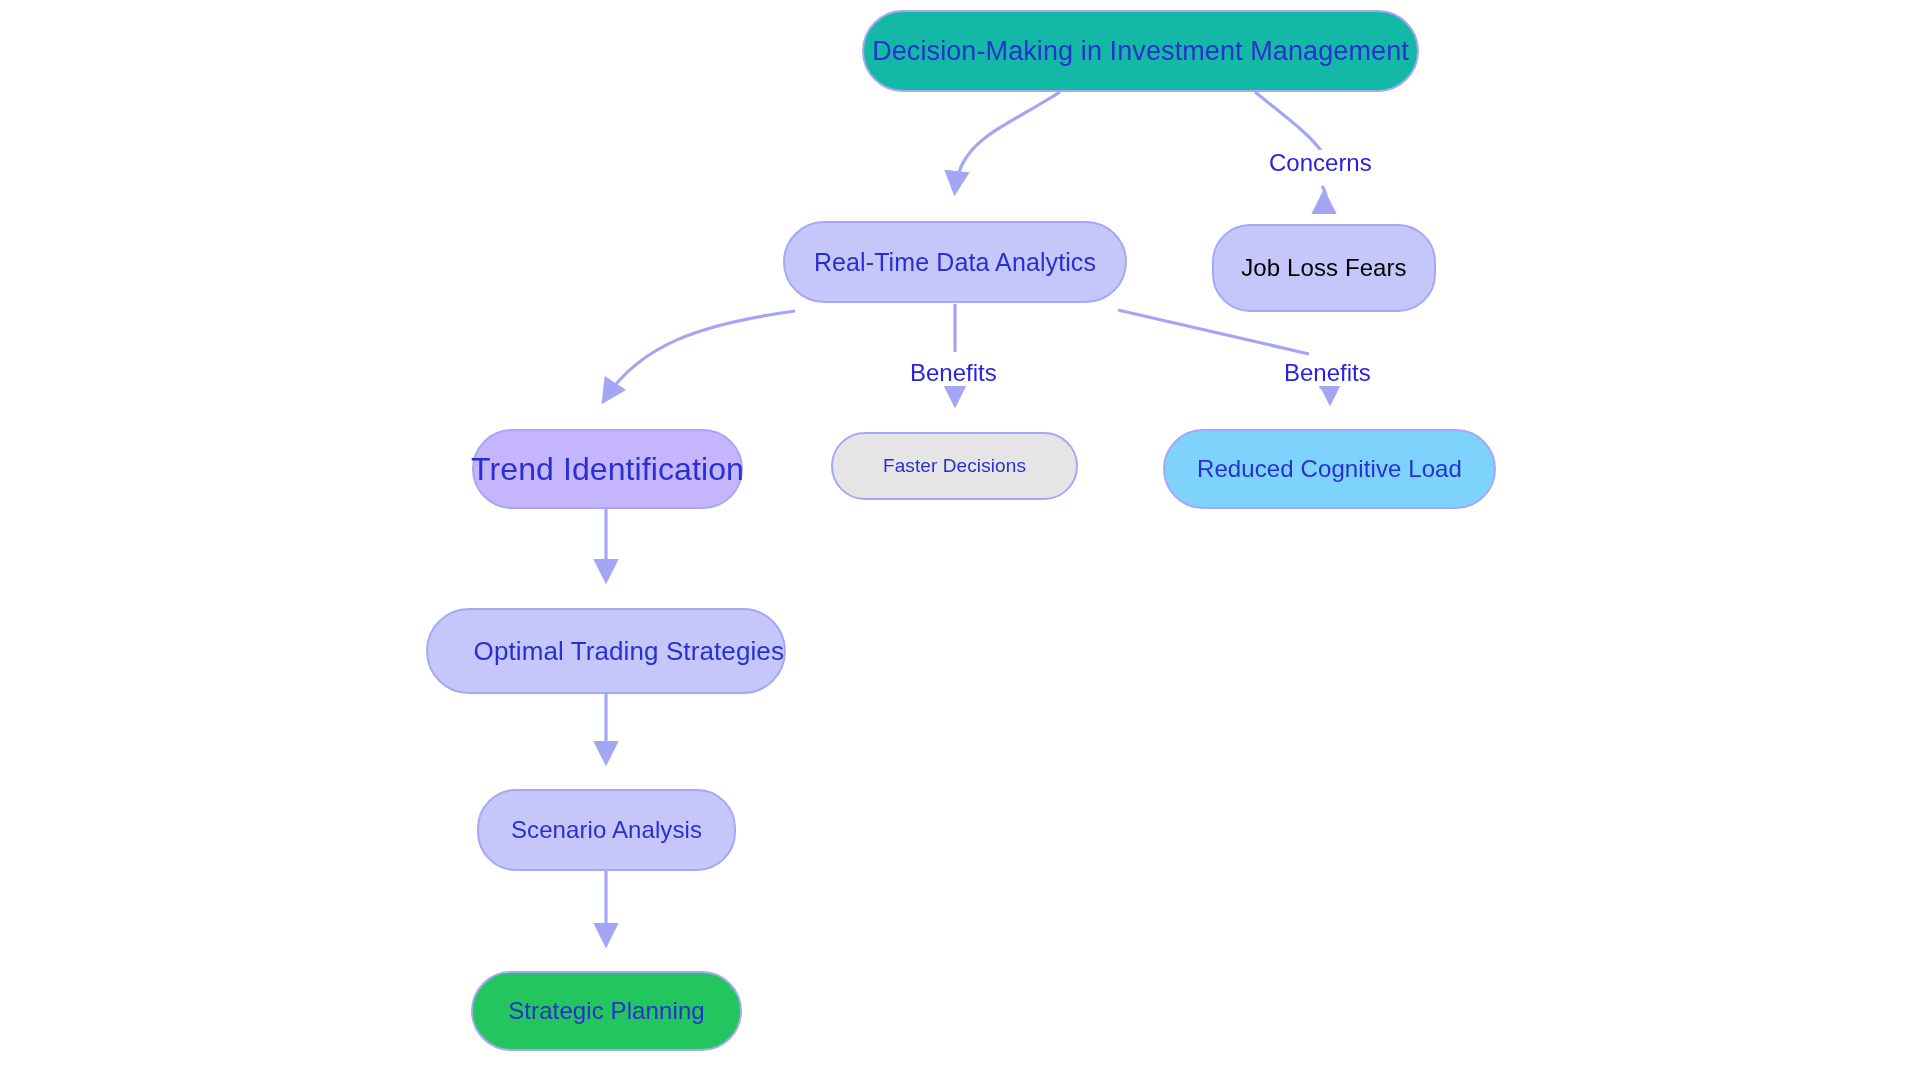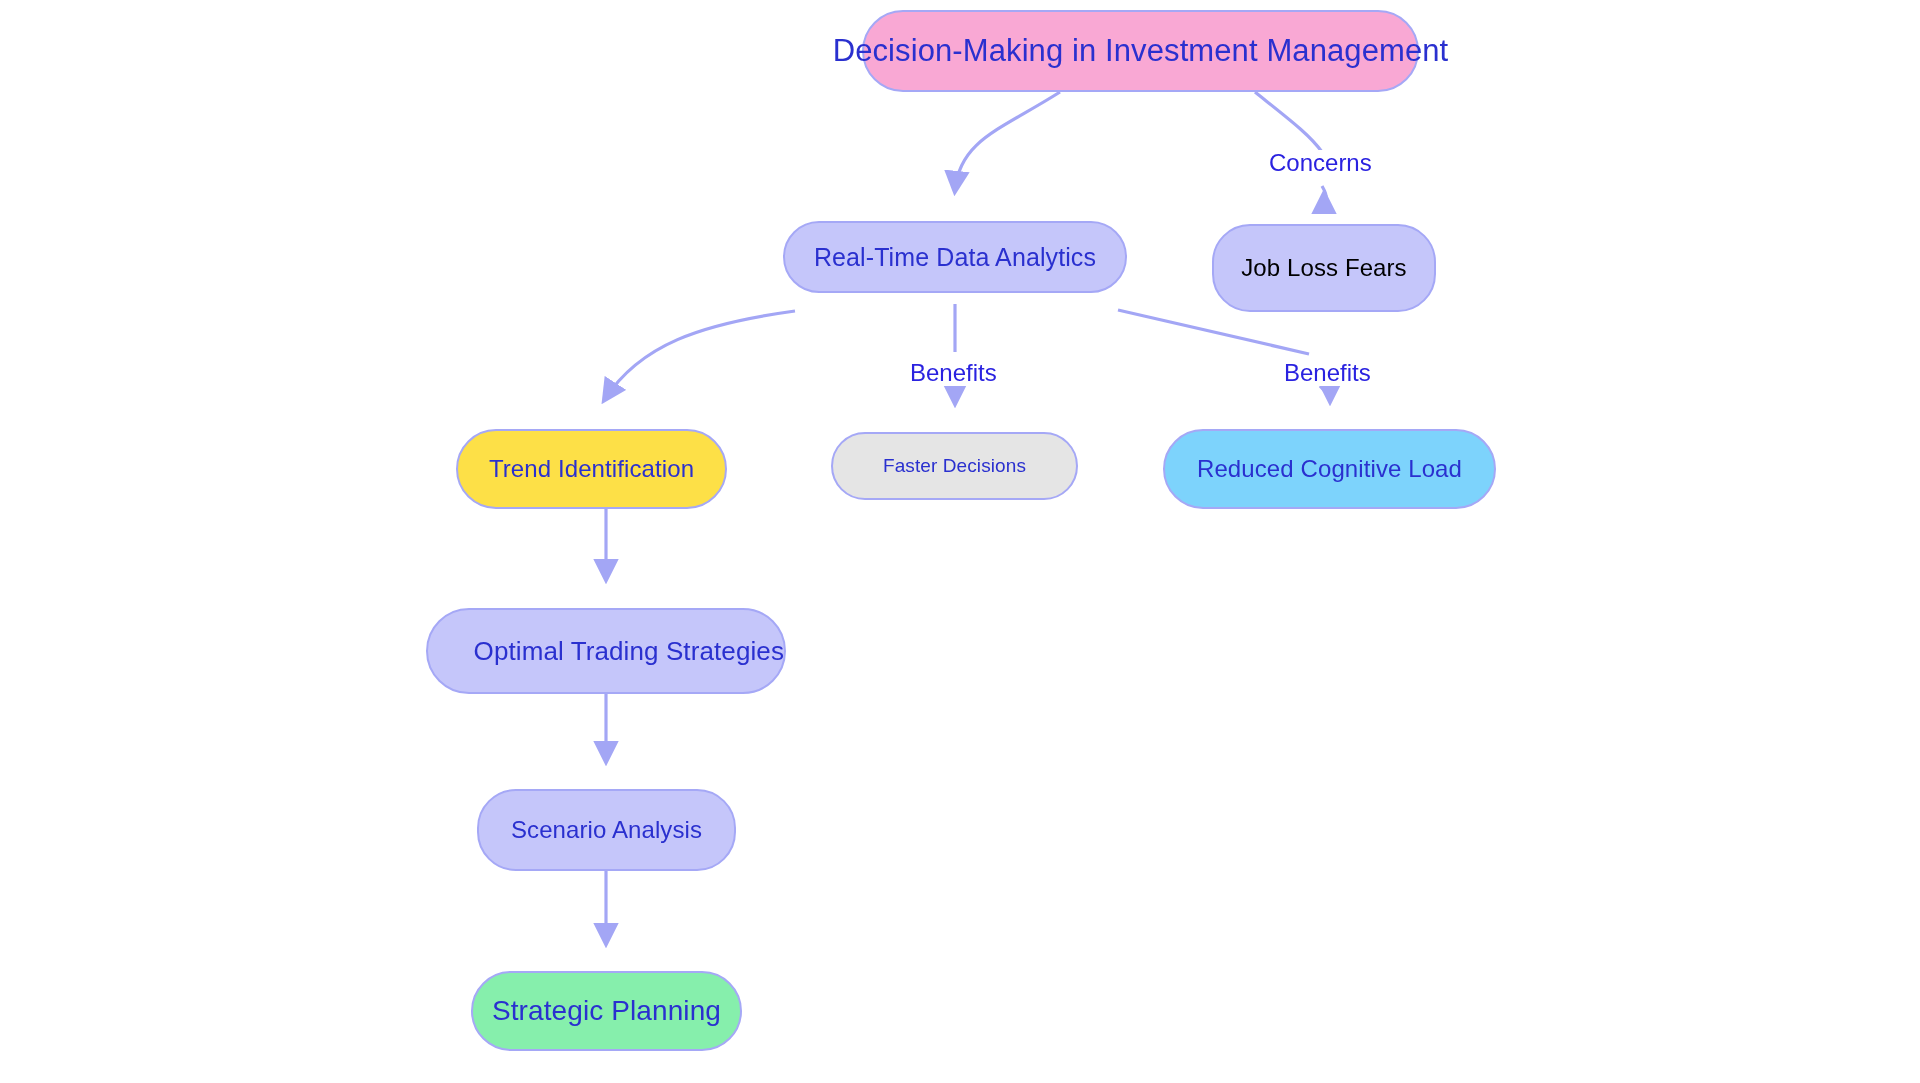--- a/index.html
+++ b/index.html
@@ -70,45 +70,45 @@
         <path d="M 955 385 L 955 402" fill="none" stroke="#a3a6f5" stroke-width="3.2" stroke-linecap="butt" marker-end="url(#arrow)"></path>
         <path d="M 1118 310 L 1309 354" fill="none" stroke="#a3a6f5" stroke-width="3.2" stroke-linecap="butt"></path>
         <path d="M 1320 386 C 1330 398 1330 390 1330 400" fill="none" stroke="#a3a6f5" stroke-width="3.2" stroke-linecap="butt" marker-end="url(#arrow)"></path>
         <path d="M 606 509 L 606 578" fill="none" stroke="#a3a6f5" stroke-width="3.2" stroke-linecap="butt" marker-end="url(#arrow)"></path>
         <path d="M 606 694 L 606 760" fill="none" stroke="#a3a6f5" stroke-width="3.2" stroke-linecap="butt" marker-end="url(#arrow)"></path>
         <path d="M 606 867 L 606 942" fill="none" stroke="#a3a6f5" stroke-width="3.2" stroke-linecap="butt" marker-end="url(#arrow)"></path>
       </g>
   </svg>
 
   <div id="nodes-root">
-      <div class="node" style="left: 862px; top: 10px; width: 557px; height: 82px; border-radius: 41px; font-size: 31px; background: #f9a8d4; border-color: rgb(165, 168, 246); color: rgb(42, 48, 207);">
+      <div class="node" style="left: 862px; top: 10px; width: 557px; height: 82px; border-radius: 41px; font-size: 27px; background: #14b8a6; border-color: rgb(165, 168, 246); color: rgb(42, 48, 207);">
         <span>Decision-Making in Investment Management</span>
       </div>
-      <div class="node" style="left: 783px; top: 221px; width: 344px; height: 72px; border-radius: 41px; font-size: 25px; background: rgb(197, 198, 250); border-color: rgb(165, 168, 246); color: rgb(42, 48, 207);">
+      <div class="node" style="left: 783px; top: 221px; width: 344px; height: 82px; border-radius: 41px; font-size: 25px; background: rgb(197, 198, 250); border-color: rgb(165, 168, 246); color: rgb(42, 48, 207);">
         <span>Real-Time Data Analytics</span>
       </div>
       <div class="node" style="left: 1212px; top: 224px; width: 224px; height: 88px; border-radius: 38px; font-size: 24px; background: rgb(197, 198, 250); border-color: rgb(165, 168, 246); color: #000000;">
         <span>Job Loss Fears</span>
       </div>
-      <div class="node" style="left: 456px; top: 429px; width: 271px; height: 80px; border-radius: 40px; font-size: 24px; background: #fde047; border-color: rgb(165, 168, 246); color: rgb(42, 48, 207);">
+      <div class="node" style="left: 472px; top: 429px; width: 271px; height: 80px; border-radius: 40px; font-size: 32px; background: #c4b5fd; border-color: rgb(165, 168, 246); color: rgb(42, 48, 207);">
         <span>Trend Identification</span>
       </div>
       <div class="node" style="left: 831px; top: 432px; width: 247px; height: 68px; border-radius: 37px; font-size: 19px; background: #e5e5e5; border-color: rgb(165, 168, 246); color: rgb(42, 48, 207);">
         <span>Faster Decisions</span>
       </div>
       <div class="node" style="left: 1163px; top: 429px; width: 333px; height: 80px; border-radius: 40px; font-size: 24px; background: #7dd3fc; border-color: rgb(165, 168, 246); color: rgb(42, 48, 207);">
         <span>Reduced Cognitive Load</span>
       </div>
       <div class="node" style="left: 426px; top: 608px; width: 360px; height: 86px; border-radius: 43px; font-size: 26px; background: rgb(197, 198, 250); border-color: rgb(165, 168, 246); color: rgb(42, 48, 207); justify-content: flex-end;">
         <span>Optimal Trading Strategies</span>
       </div>
       <div class="node" style="left: 477px; top: 789px; width: 259px; height: 82px; border-radius: 39px; font-size: 24px; background: rgb(197, 198, 250); border-color: rgb(165, 168, 246); color: rgb(42, 48, 207);">
         <span>Scenario Analysis</span>
       </div>
-      <div class="node" style="left: 471px; top: 971px; width: 271px; height: 80px; border-radius: 40px; font-size: 28px; background: #86efac; border-color: rgb(165, 168, 246); color: rgb(42, 48, 207);">
+      <div class="node" style="left: 471px; top: 971px; width: 271px; height: 80px; border-radius: 40px; font-size: 24px; background: #22c55e; border-color: rgb(165, 168, 246); color: rgb(42, 48, 207);">
         <span>Strategic Planning</span>
       </div>
     </div>
   <div id="labels-root">
       <div class="edge-label" style="left: 1267px; top: 150px; font-size: 24px; color: rgb(42, 34, 224);">Concerns</div>
       <div class="edge-label" style="left: 908px; top: 360px; font-size: 24px; color: rgb(42, 34, 224);">Benefits</div>
       <div class="edge-label" style="left: 1282px; top: 360px; font-size: 24px; color: rgb(42, 34, 224);">Benefits</div>
     </div>
 
 </div>

